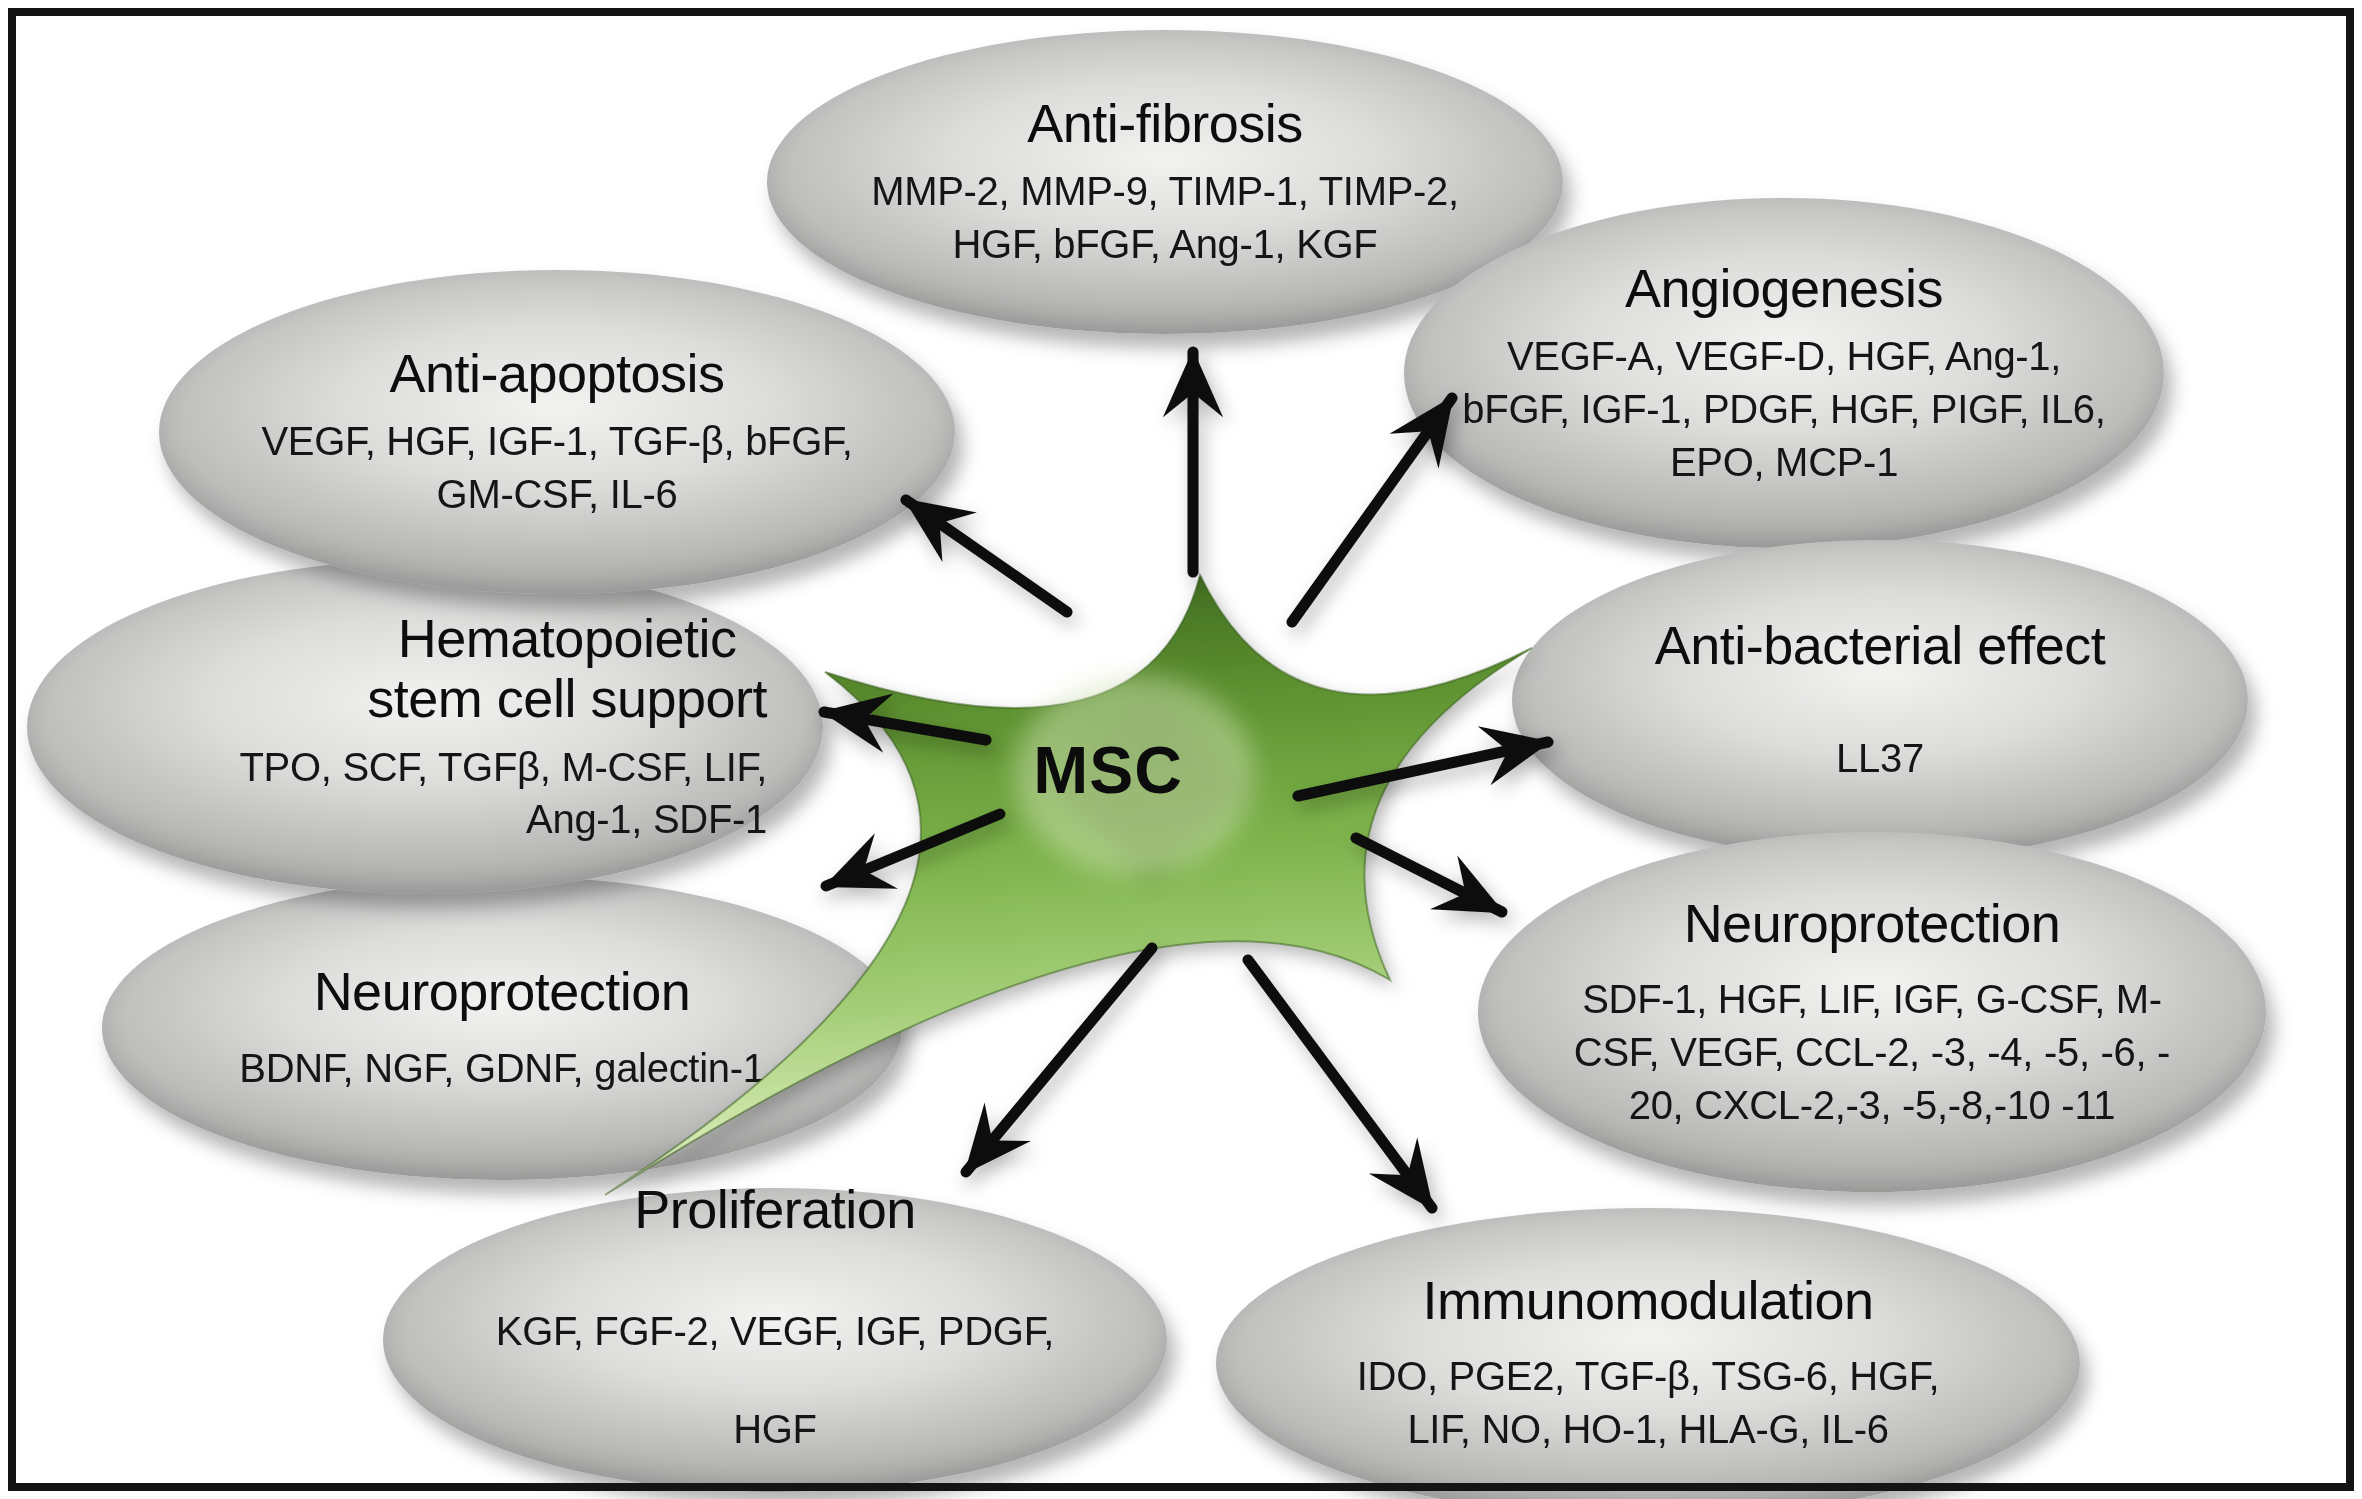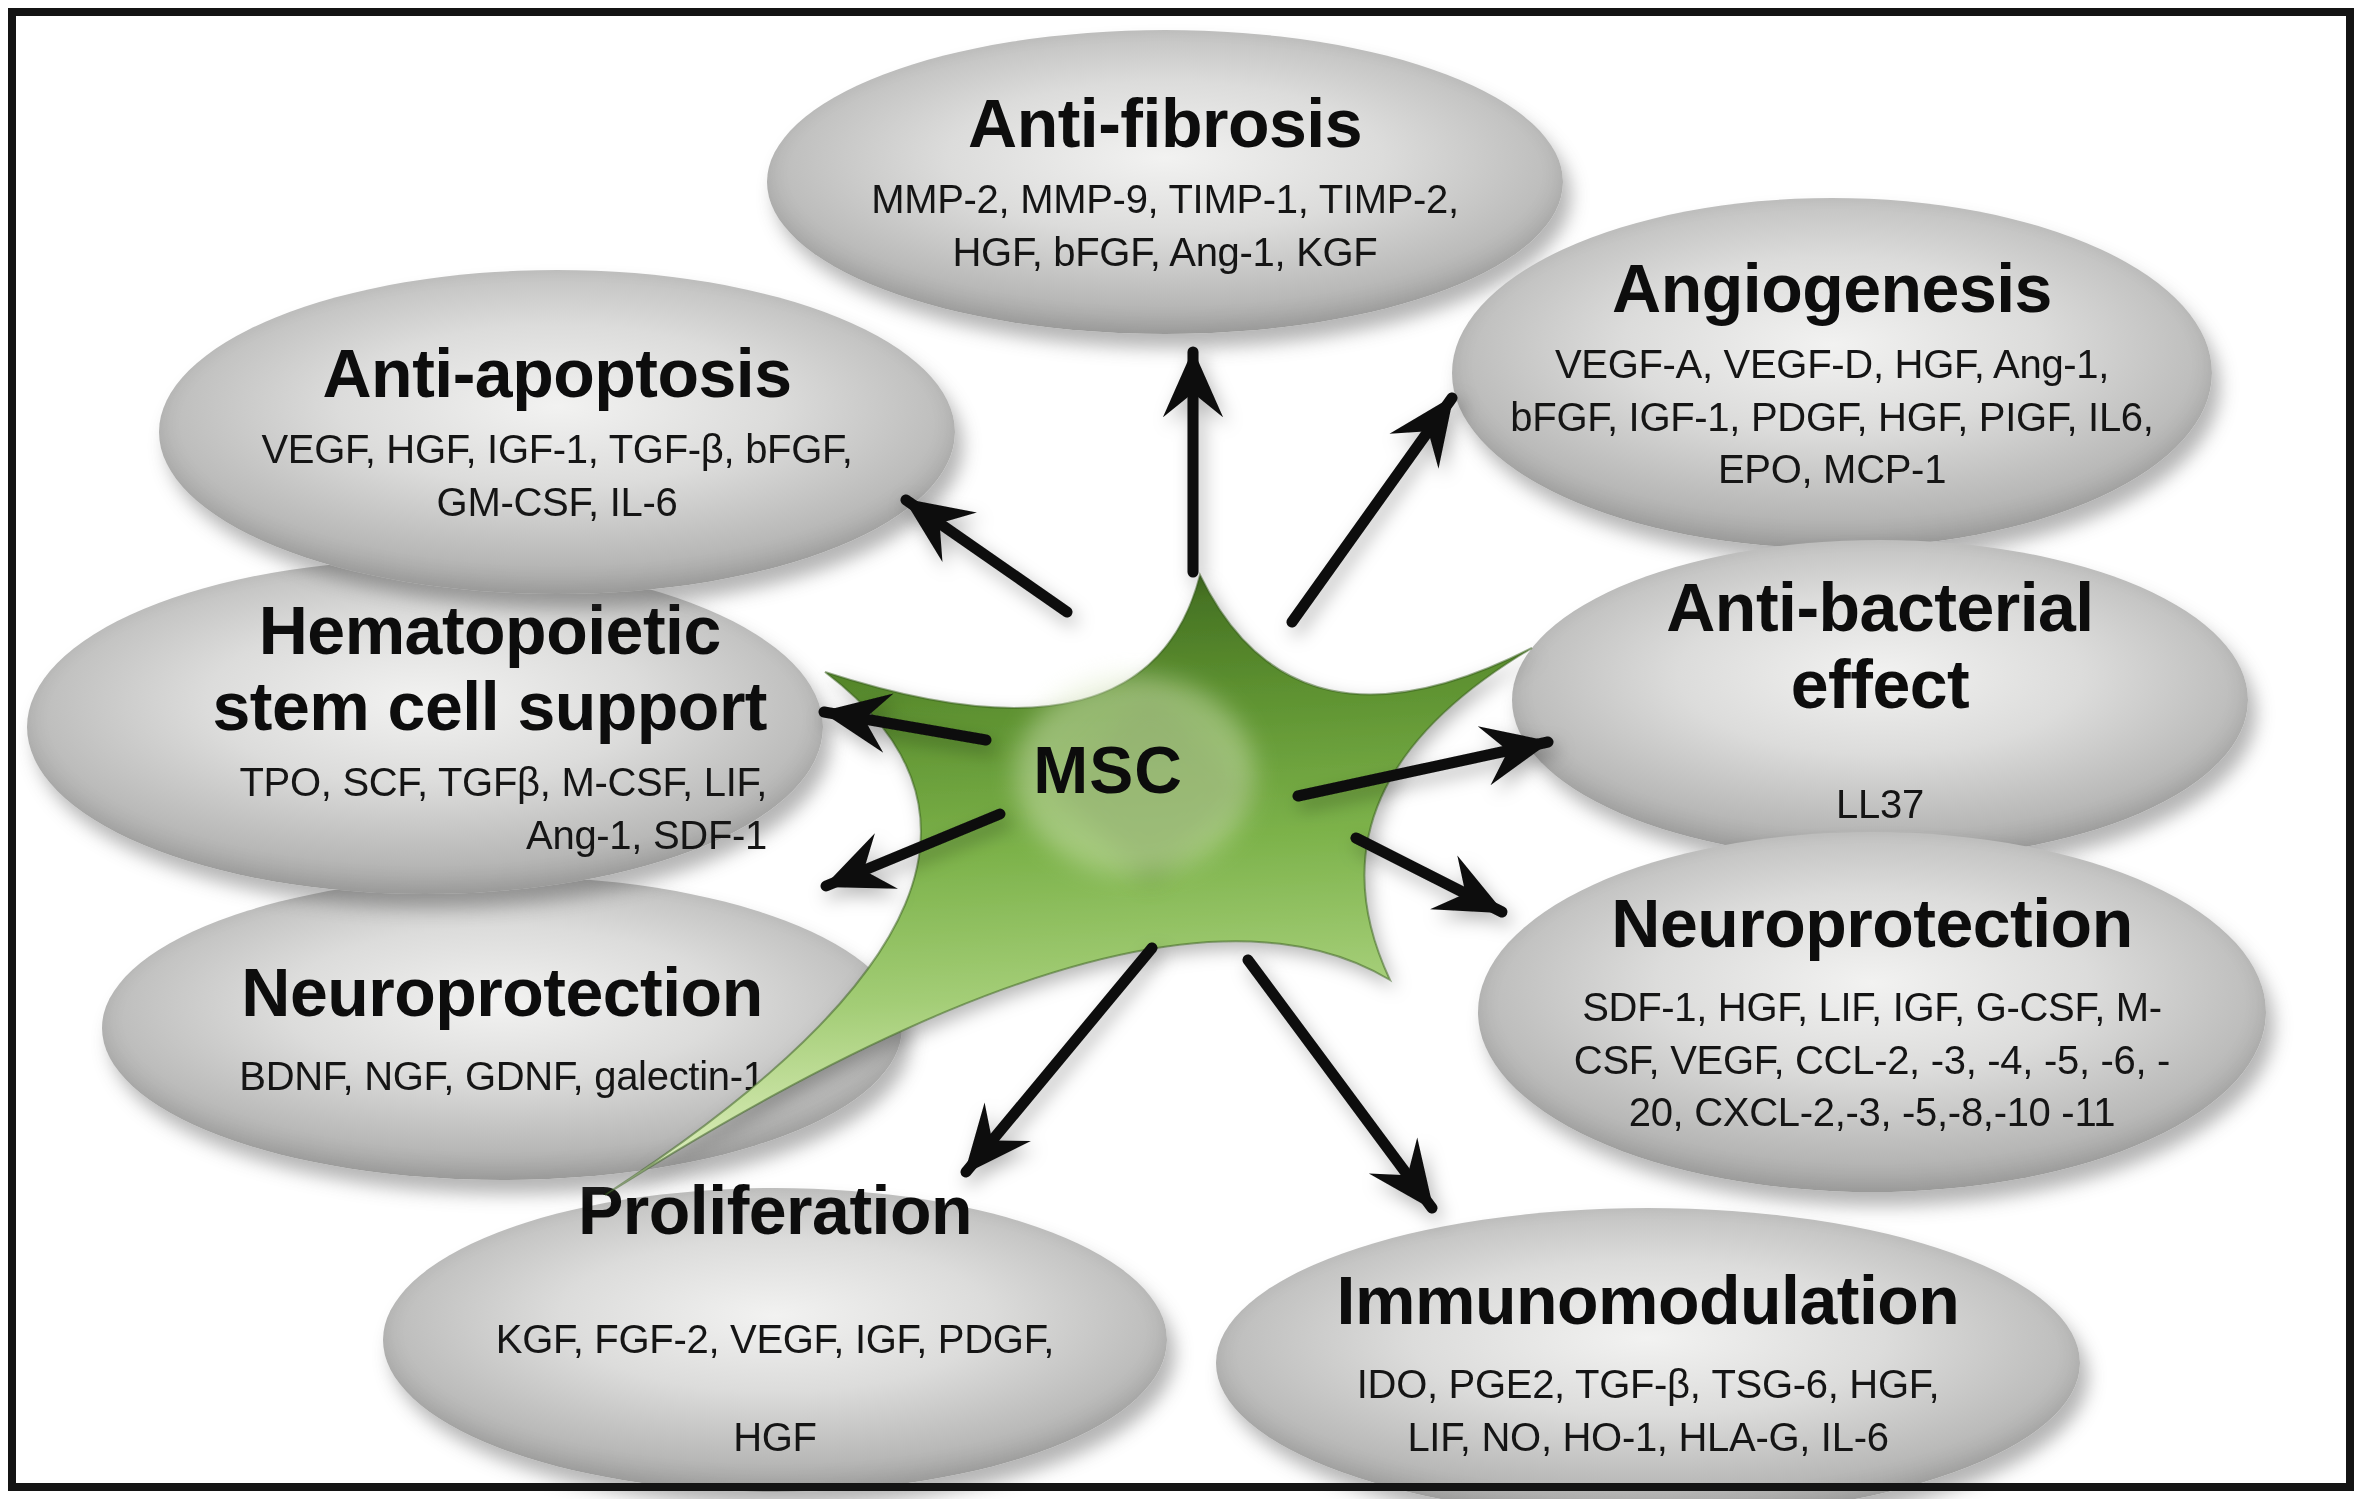--- a/index.html
+++ b/index.html
@@ -12,21 +12,21 @@
     border:8px solid #141414;pointer-events:none;z-index:5;
   }
   .ellipse{
     position:absolute;border-radius:50%;
     background:radial-gradient(ellipse 72% 66% at 50% 42%, #f2f2f1 0%, #dcdcdb 38%, #b7b7b6 74%, #999998 100%);
     box-shadow:8px 14px 18px rgba(70,70,70,.40), inset 0 -8px 22px rgba(0,0,0,.10);
     display:flex;flex-direction:column;align-items:center;justify-content:center;
     text-align:center;padding:0 56px;box-sizing:border-box;z-index:2;
   }
   .title{
-    font-weight:bold;font-size:68px;line-height:1.12;color:#0d0d0d;
+    font-weight:normal;font-size:54px;line-height:1.12;color:#0d0d0d;
     margin-bottom:12px;white-space:pre-line;letter-spacing:-0.5px;
   }
   .line{font-size:40px;line-height:1.32;color:#151515;letter-spacing:-0.3px;}
   .gap-xl .title{margin-bottom:56px;}
   .gap-md .title{margin-bottom:20px;}
   svg.overlay{position:absolute;left:0;top:0;z-index:3;}
   .msc-label{
     position:absolute;left:1008px;top:732px;width:200px;text-align:center;
     font-size:66px;font-weight:bold;color:#0c0c0c;z-index:4;letter-spacing:1px;
   }
@@ -37,21 +37,21 @@
 <div class="stage">
   <div class="frame"></div>
 
   <div class="ellipse" style="left:767px;top:30px;width:796px;height:304px;">
     <div class="title">Anti-fibrosis</div>
     <div class="line">MMP-2, MMP-9, TIMP-1, TIMP-2,</div>
     <div class="line">HGF, bFGF, Ang-1, KGF</div>
     <div class="line"></div>
   </div>
 
-  <div class="ellipse" style="left:1452px;top:198px;width:760px;height:350px;">
+  <div class="ellipse" style="left:1404px;top:198px;width:760px;height:350px;">
     <div class="title">Angiogenesis</div>
     <div class="line">VEGF-A, VEGF-D, HGF, Ang-1,</div>
     <div class="line">bFGF,  IGF-1,  PDGF, HGF, PIGF, IL6,</div>
     <div class="line">EPO, MCP-1</div>
   </div>
 
   <div class="ellipse gap-xl" style="left:1512px;top:540px;width:736px;height:320px;">
     <div class="title">Anti-bacterial effect</div>
     <div class="line">LL37</div>
     <div class="line"></div>

